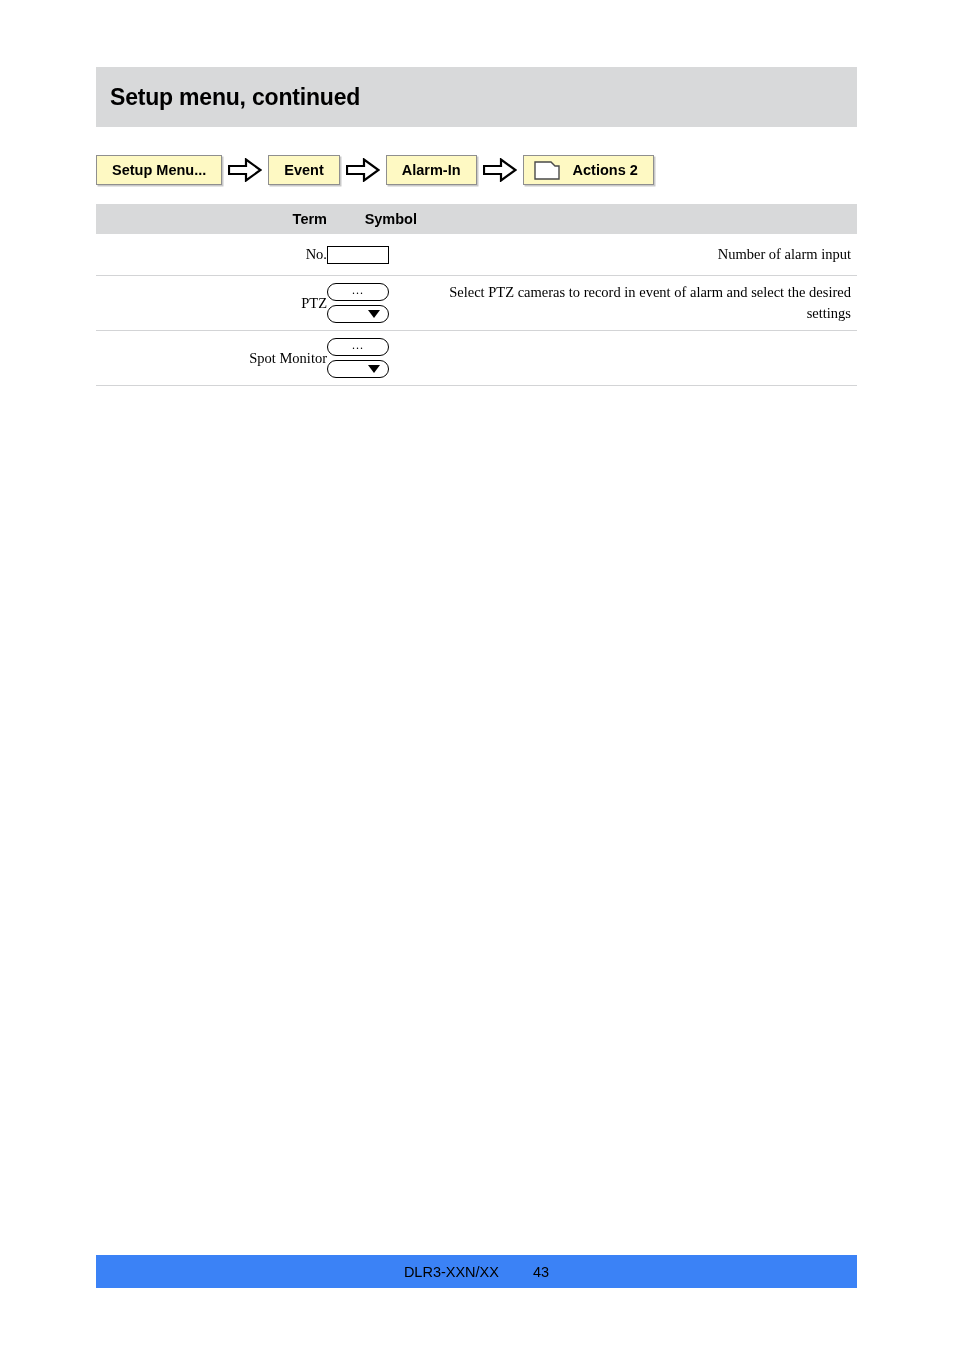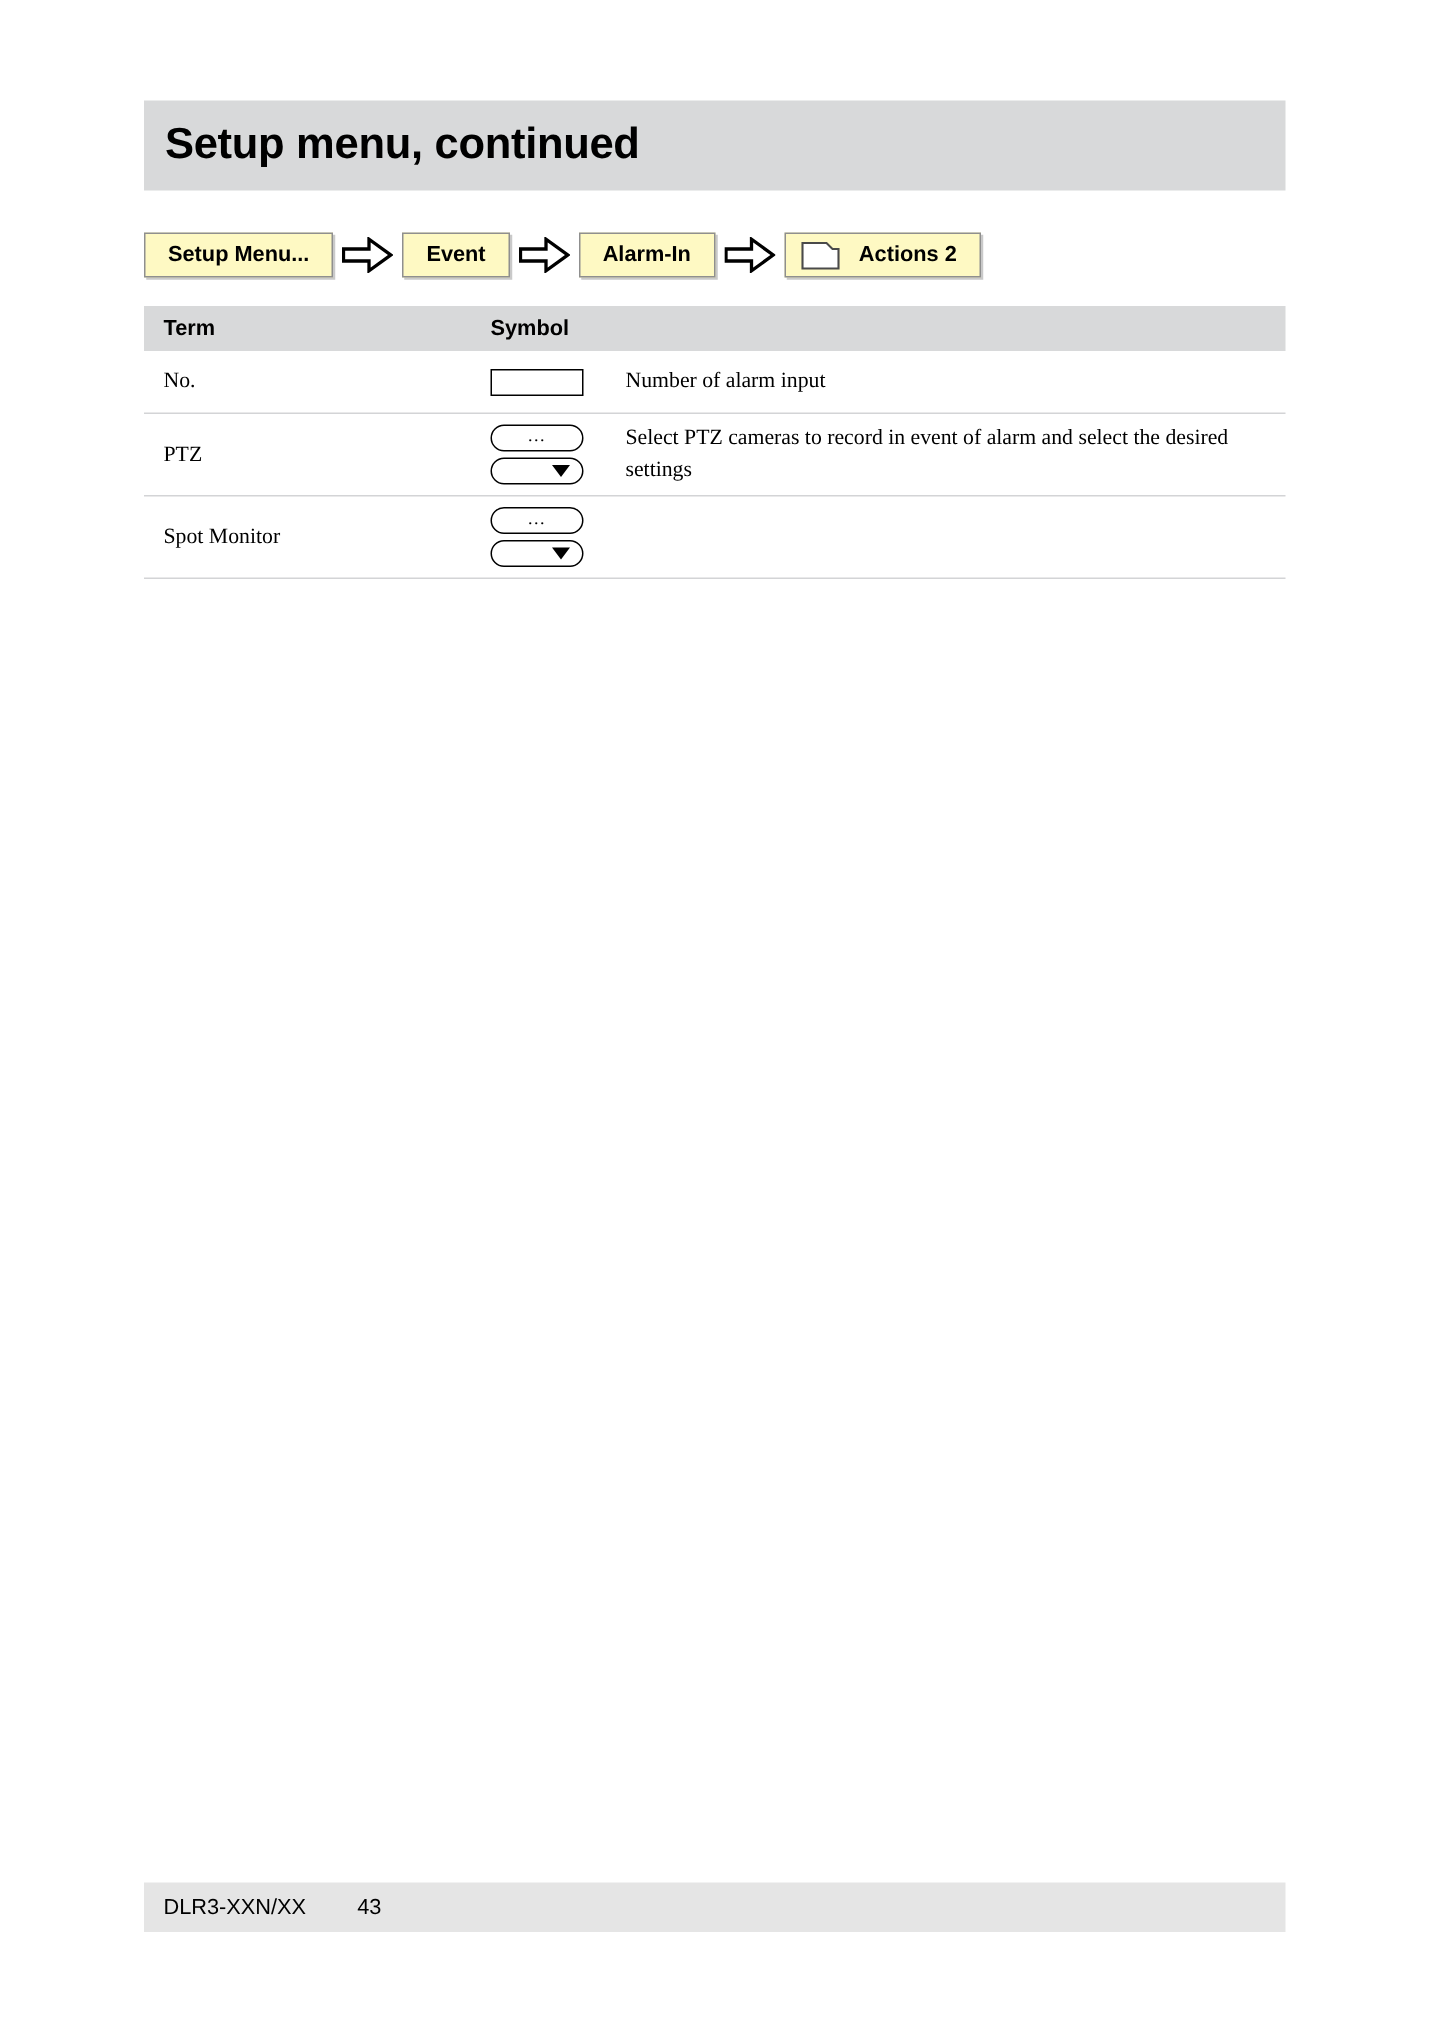--- a/index.html
+++ b/index.html
@@ -31,21 +31,21 @@
     top: 67px;
     width: 761px;
     height: 60px;
     background: #d8d9da;
   }
   .header-title {
     position: absolute;
     left: 14px;
     top: 50%;
     transform: translateY(-50%);
-    font-size: 29px;
+    font-size: 23px;
     font-weight: bold;
     letter-spacing: -0.2px;
     white-space: nowrap;
   }
 
   
   .breadcrumb {
     position: absolute;
     left: 96px;
     top: 154px;
@@ -87,20 +87,21 @@
     margin-right: 13px;
     flex: 0 0 auto;
   }
 
   
   .table {
     position: absolute;
     left: 96px;
     top: 204px;
     width: 761px;
+    text-align: right;
   }
   .thead {
     background: #d8d9da;
     height: 30px;
     display: flex;
     align-items: center;
   }
   .th {
     font-size: 14.5px;
     font-weight: bold;
@@ -175,24 +176,24 @@
     border-top: 8px solid #000000;
   }
 
   
   .footer-band {
     position: absolute;
     left: 96px;
     top: 1255px;
     width: 761px;
     height: 33px;
-    background: #e5e5e5;
-    display: flex;
-    align-items: center;
-    justify-content: flex-start;
+    background: #3b82f6;
+    display: flex;
+    align-items: center;
+    justify-content: center;
     box-sizing: border-box;
     padding: 0 13px;
   }
   .footer-text { font-size: 14.5px; }
   .footer-page { font-size: 14.5px; margin-left: 34px; }
 </style>
 </head>
 <body>
 
 <div class="page">

